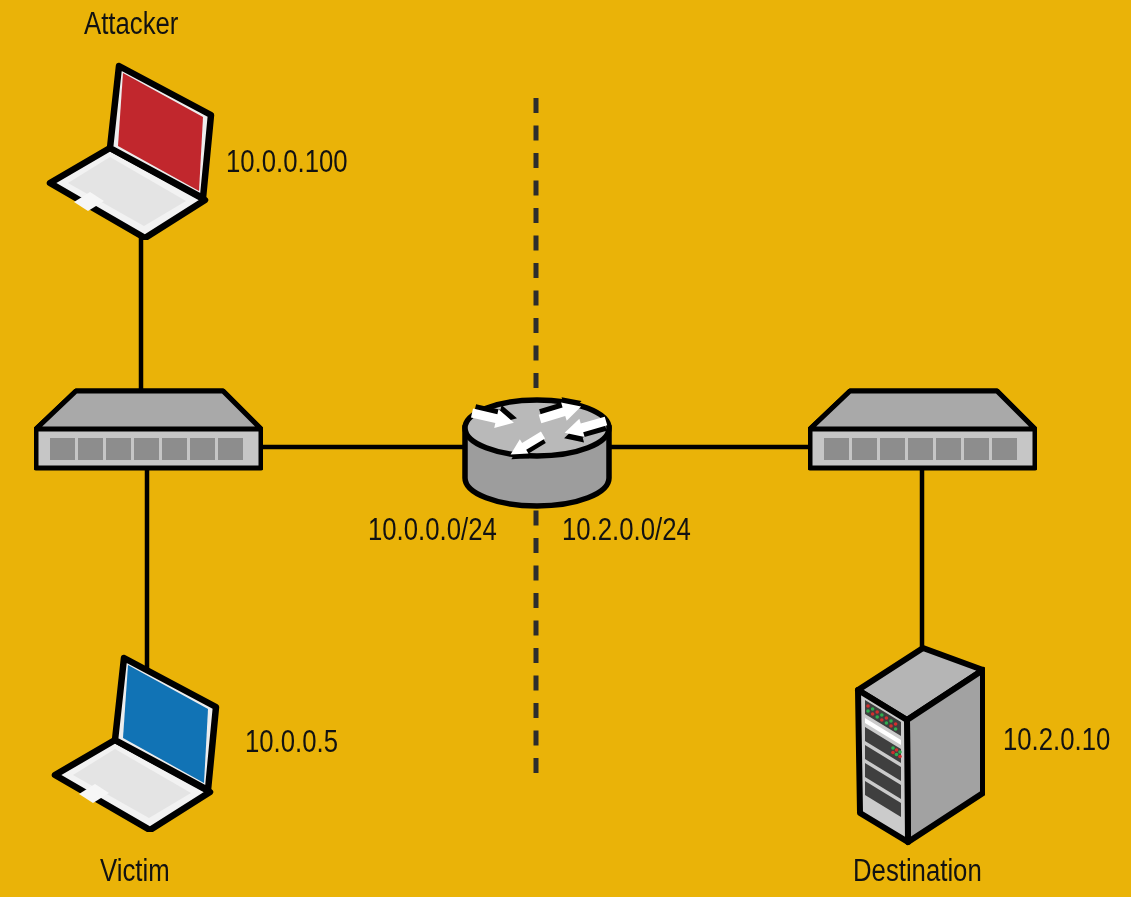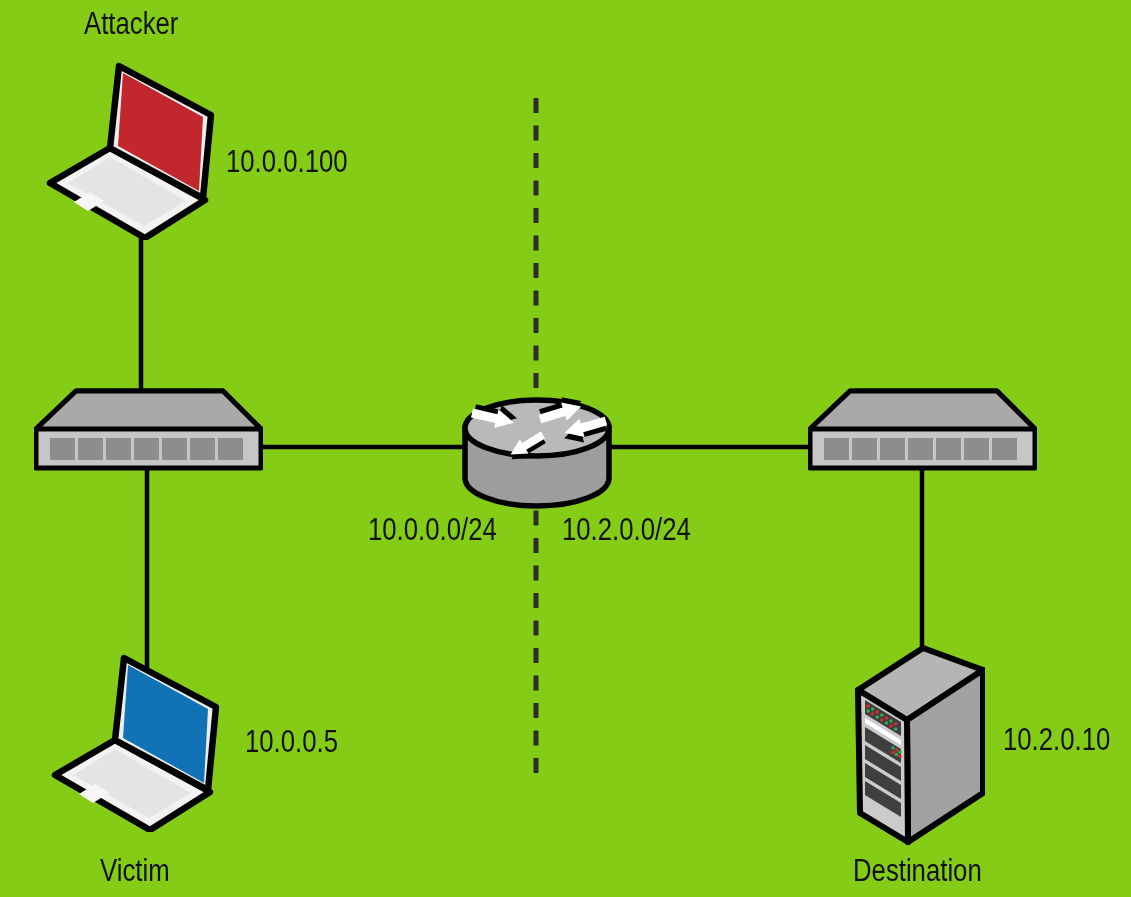--- a/index.html
+++ b/index.html
@@ -1,21 +1,21 @@
 <!DOCTYPE html>
 <html><head>
 <meta charset="utf-8">
 <title>Diagram</title>
 <style>
   html, body { margin: 0; padding: 0; background: #ffffff; }
   #canvas {
     position: relative;
     width: 1131px;
     height: 897px;
-    background: #84cc16;
+    background: #eab308;
     overflow: hidden;
     font-family: "Liberation Sans", sans-serif;
   }
   #canvas svg.icon, #canvas svg.wires { position: absolute; display: block; }
   .lbl {
     position: absolute;
     font-size: 31px;
     line-height: 36px;
     color: #121212;
     white-space: nowrap;

